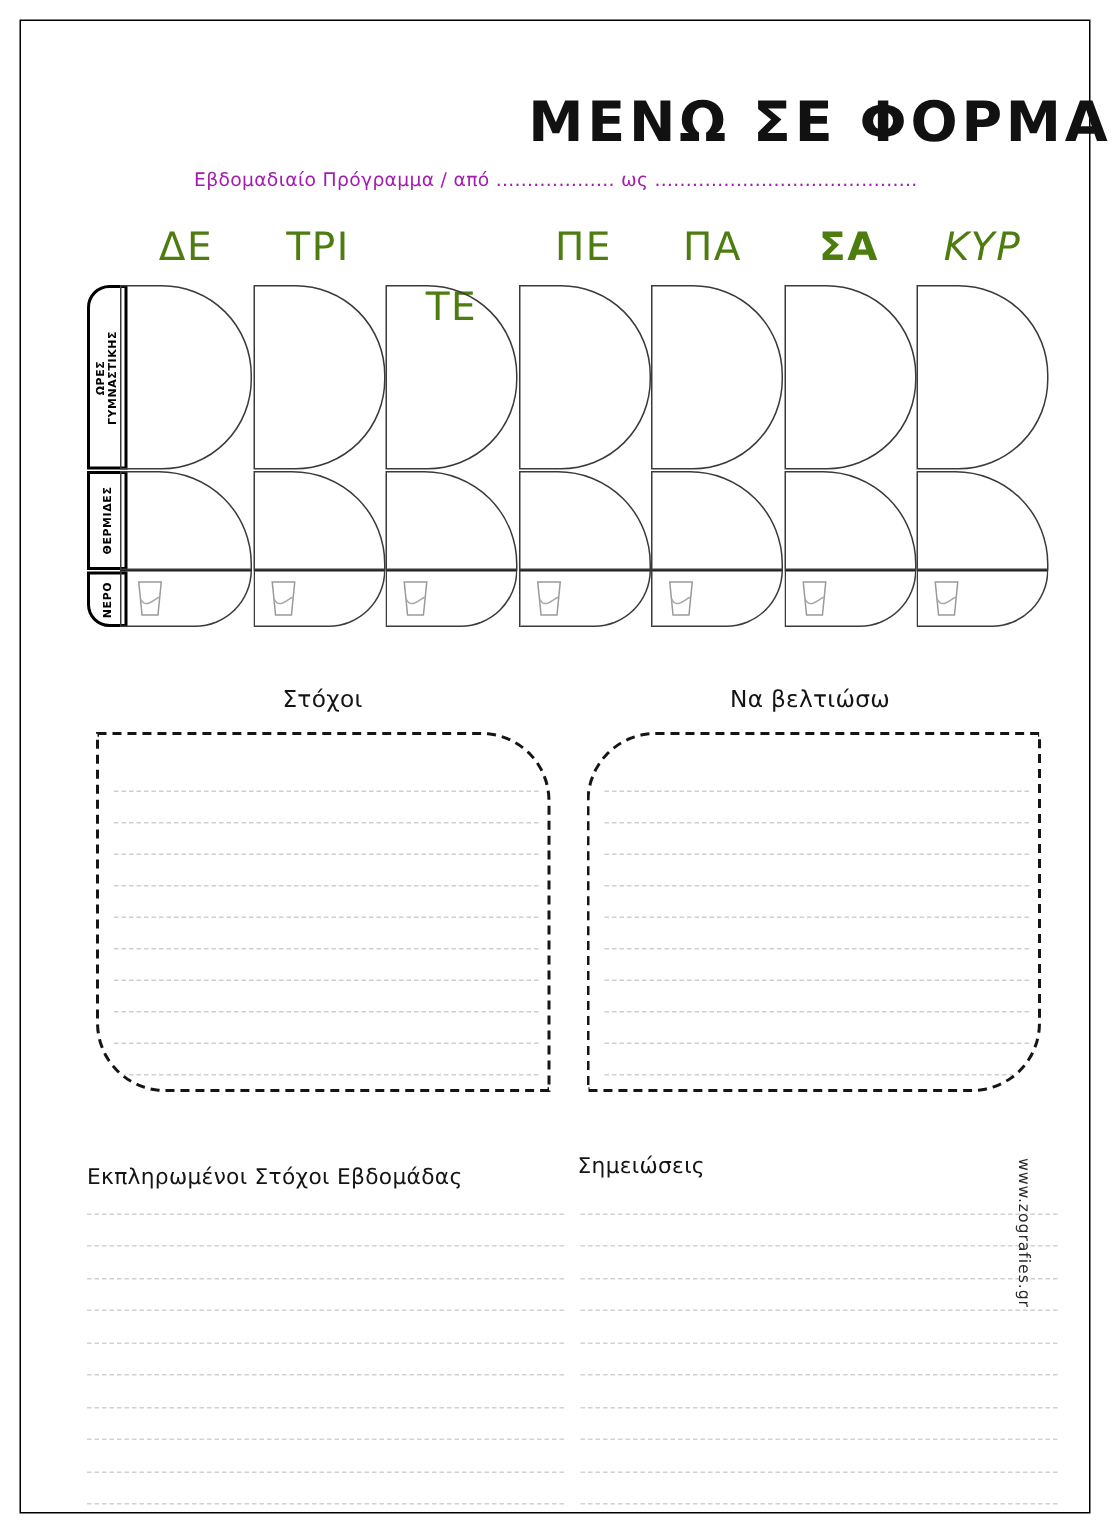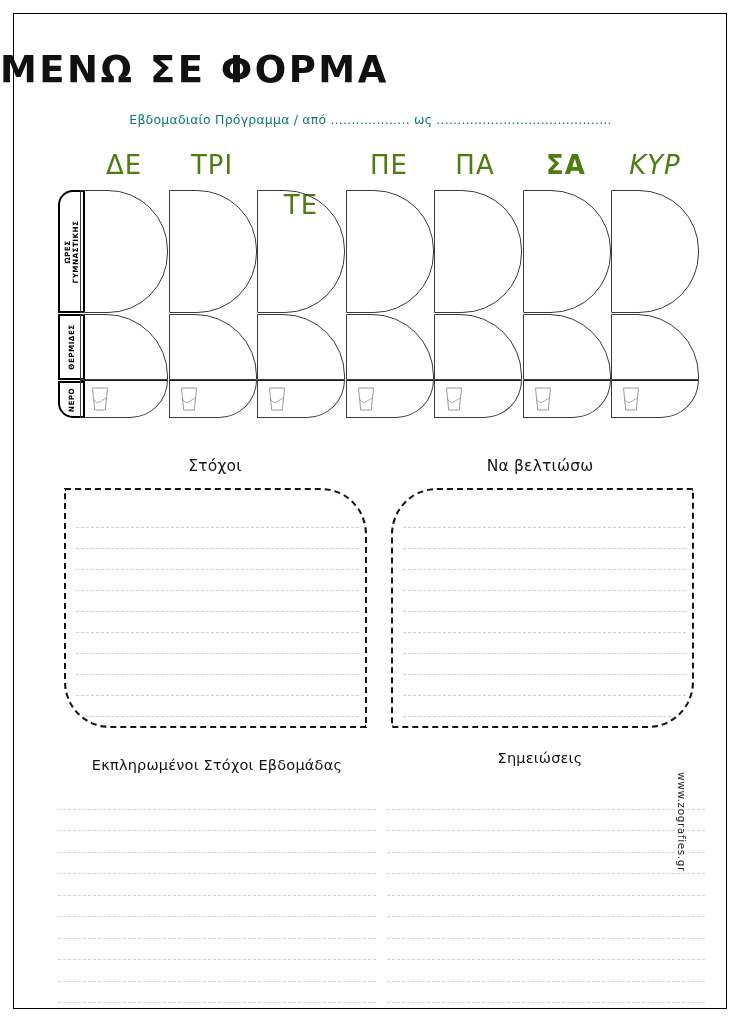--- a/index.html
+++ b/index.html
@@ -30,36 +30,36 @@
     top: 13px;
     width: 714px;
     height: 996px;
     border: 1.6px solid #000;
     box-sizing: border-box;
   }
 
   
   .title {
     position: absolute;
-    left: 0; top: 48px;
+    left: 0; top: 60px;
     width: 741px;
-    text-align: left;
+    text-align: right;
     font-size: 37px;
     font-weight: 700;
     letter-spacing: 2.5px;
     color: #111;
     font-family: "DejaVu Sans", "Liberation Sans", sans-serif;
   }
   .subtitle {
     position: absolute;
     left: 0; top: 112px;
     width: 741px;
     text-align: center;
     font-size: 12.5px;
-    color: #0f766e;
+    color: #a21caf;
     letter-spacing: 0.2px;
   }
 
   
   .days-header {
     position: absolute;
     left: 80px;
     top: 150px;
     width: 620px;
     height: 36px;
@@ -217,22 +217,22 @@
   .nb-line {
     height: 20px;
     border-bottom: 1px dashed #cfcfcf;
   }
 
   
   .bot-head {
     position: absolute;
     font-size: 14.5px;
     color: #141414;
-    text-align: center;
     letter-spacing: 0.2px;
+    margin-top: 20px;
   }
   .bot-head-done { left: 58px; top: 757px; width: 318px; }
   .bot-head-notes { left: 385px; top: 750px; width: 310px; }
 
   .bot-lines {
     position: absolute;
     top: 788px;
     width: 318px;
   }
   .bot-lines-left { left: 58px; }

